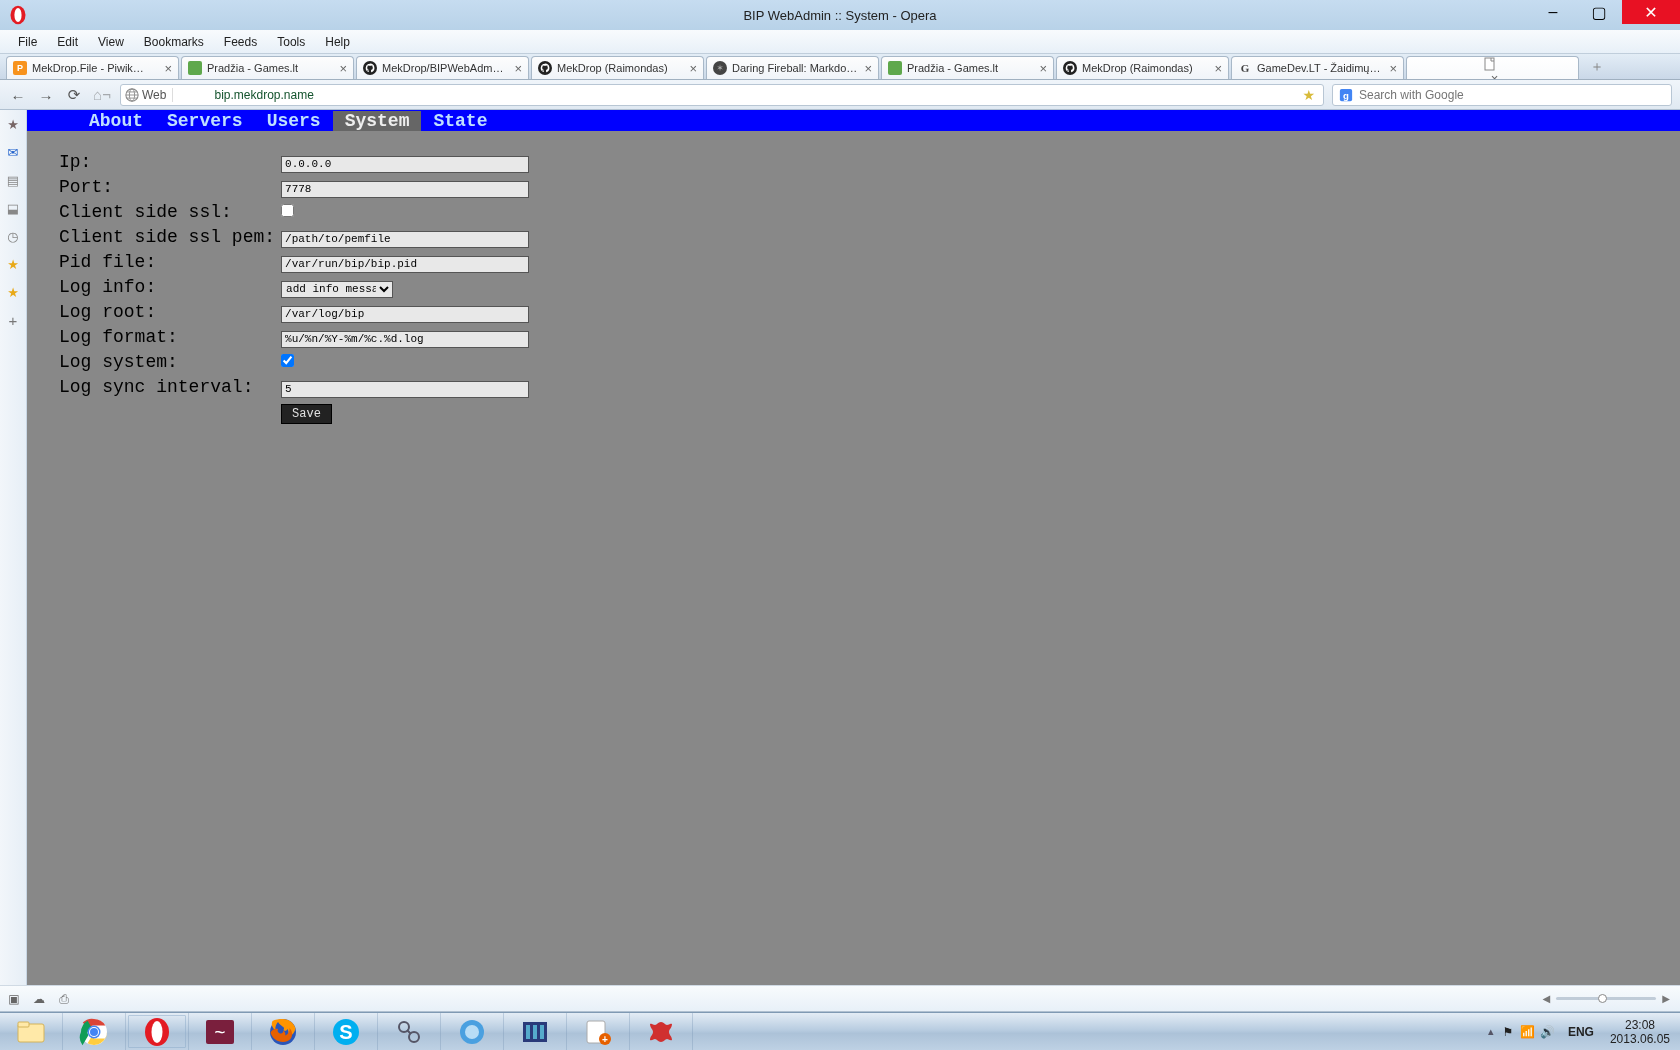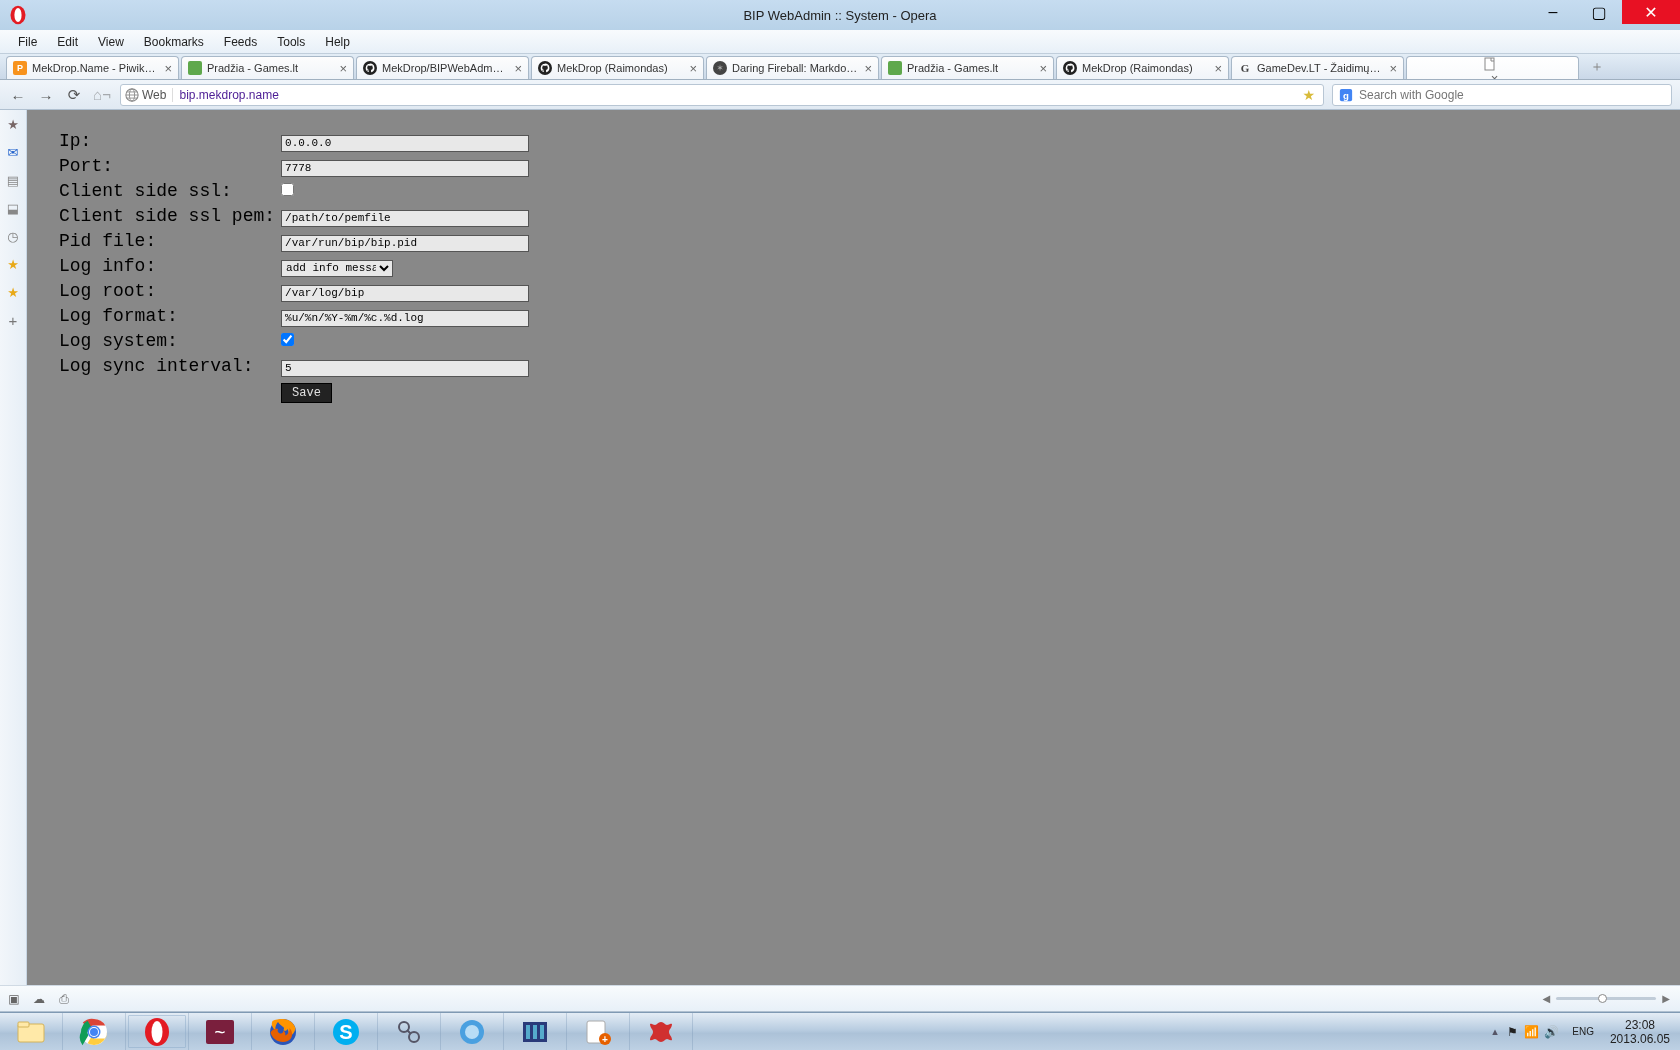--- a/index.html
+++ b/index.html
@@ -26,21 +26,21 @@
 .tab .tab-title { white-space:nowrap; overflow:hidden; text-overflow:ellipsis; flex:1; color:#333; }
 .tab .close { font-size:13px; color:#666; margin-left:4px; }
 .newtab { width:24px; height:22px; margin-top:2px; margin-left:4px; display:flex; align-items:center; justify-content:center; color:#888; font-size:14px; }
 
 
 .addressbar { height:30px; background:linear-gradient(#f0f5fa,#e0e9f2); border-bottom:1px solid #b0c0d0; display:flex; align-items:center; padding:0 8px; gap:8px; }
 .navbtn { width:20px; height:20px; display:flex; align-items:center; justify-content:center; color:#555; font-size:15px; }
 .addr-wrap { flex:1; display:flex; align-items:center; background:#fff; border:1px solid #b8c6d4; border-radius:3px; height:22px; padding:0 4px; }
 .addr-wrap .web-badge { display:flex; align-items:center; color:#555; border-right:1px solid #ddd; padding-right:6px; margin-right:6px; gap:3px; }
 .addr-wrap .web-badge svg { width:14px; height:14px; }
-.addr-wrap .url { font-size:12px; color:#4c1d95; flex:1; }
+.addr-wrap .url { font-size:12px; color:#14532d; flex:1;margin-left:35px; }
 .addr-wrap .star { color:#d8bb3a; font-size:14px; margin:0 4px; }
 .search { width:340px; display:flex; align-items:center; background:#fff; border:1px solid #b8c6d4; border-radius:3px; height:22px; padding:0 6px; gap:6px; }
 .search .icon { width:14px; height:14px; }
 .search input { border:none; outline:none; font-size:12px; flex:1; color:#888; background:transparent; }
 
 
 .panel { height:27px; background:linear-gradient(#f8fbfd,#e8f0f8); border-top:1px solid #d0dae4; border-bottom:1px solid #b0c0d0; display:flex; align-items:center; padding-left:6px; gap:9px; position:absolute; bottom:38px; left:0; right:0; }
 .panel .pbtn { width:16px; height:16px; display:flex; align-items:center; justify-content:center; color:#666; }
 .panel .zoom { margin-left:auto; margin-right:10px; display:flex; align-items:center; gap:6px; }
 .panel .zoom-track { width:100px; height:3px; background:#c0ccd8; position:relative; border-radius:2px; }
@@ -65,21 +65,21 @@
 .form-area input[type=checkbox] { width:13px; height:13px; }
 .form-area select { font:11px/1 "Courier New",monospace; background:#e8e8e8; border:1px solid #555; height:17px; width:112px; }
 .form-area button { background:#222; color:#e0e0e0; border:1px solid #000; font:12px "Courier New",monospace; padding:2px 10px; cursor:pointer; }
 
 
 .taskbar { position:absolute; bottom:0; left:0; right:0; height:38px; background:linear-gradient(#e3ecf5,#b9cde1 45%,#acc2d8 55%,#bed1e4); border-top:1px solid #7f99b3; display:flex; align-items:center; }
 .tbitem { width:63px; height:100%; display:flex; align-items:center; justify-content:center; border-right:1px solid rgba(120,150,180,0.35); position:relative; }
 .tbitem.active::after { content:""; position:absolute; inset:2px; border:1px solid rgba(140,170,200,0.5); border-radius:1px;}
 .tray { margin-left:auto; display:flex; align-items:center; height:100%; color:#222; }
 .tray .tricon { width:20px; display:flex; align-items:center; justify-content:center; font-size:12px; }
-.tray .lang { padding:0 10px; font-size:10px; }
+.tray .lang { padding:0 10px; font-size:12px;font-weight:bold; }
 .tray .clock { text-align:center; font-size:12px; line-height:14px; padding:0 10px 0 6px; }
 .tray .sep { width:10px; font-size:11px; color:#556; }
 .tbicon { width:32px; height:32px; display:flex; align-items:center; justify-content:center; }
 </style>
 </head>
 <body>
 
 <div class="titlebar">
   <div class="app-icon">
     <svg viewBox="0 0 24 24">
@@ -101,21 +101,21 @@
   <span>View</span>
   <span>Bookmarks</span>
   <span>Feeds</span>
   <span>Tools</span>
   <span>Help</span>
 </div>
 
 <div class="tabstrip">
   <div class="tab">
       <span class="favicon" style="background:#f7931e;border-radius:2px;font:9px/1 sans-serif;color:#fff;font-weight:bold">P</span>
-      <span class="tab-title">MekDrop.Name - Piwik…</span>
+      <span class="tab-title">MekDrop.File - Piwik…</span>
       <span class="close">×</span>
     </div>
   <div class="tab">
       <span class="favicon" style="background:#5fa84c;border-radius:2px"></span>
       <span class="tab-title">Pradžia - Games.lt</span>
       <span class="close">×</span>
     </div>
   <div class="tab">
       <span class="favicon">
         <svg viewBox="0 0 16 16">
@@ -206,20 +206,27 @@
     <div class="sbicon" style="color:#2262cc">✉</div>
     <div class="sbicon" style="color:#888">▤</div>
     <div class="sbicon" style="color:#888">⬓</div>
     <div class="sbicon" style="color:#888">◷</div>
     <div class="sbicon" style="color:#e8a918">★</div>
     <div class="sbicon" style="color:#e8a918">★</div>
     <div class="sbicon" style="color:#777;font-size:15px">+</div>
   </div>
 
   <div class="page">
+    <div class="page-nav">
+      <a>About</a>
+      <a>Servers</a>
+      <a>Users</a>
+      <a class="active">System</a>
+      <a>State</a>
+    </div>
 
     <div class="form-area">
       <table>
         <tbody>
             <tr>
               <td>Ip:</td>
               <td><input type="text" value="0.0.0.0" style=""></td>
             </tr>
         <tr>
               <td>Port:</td>

